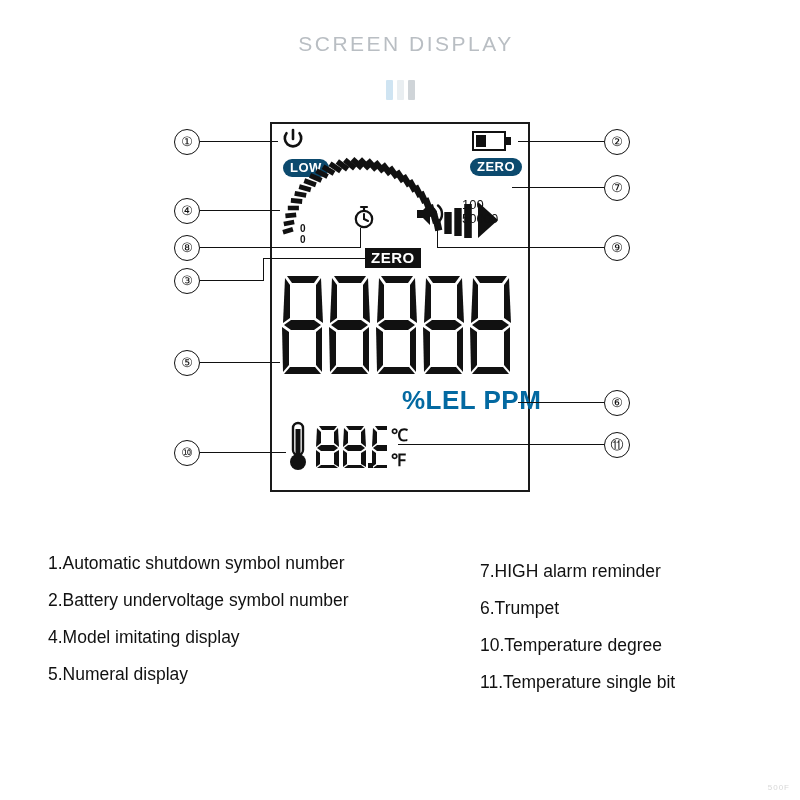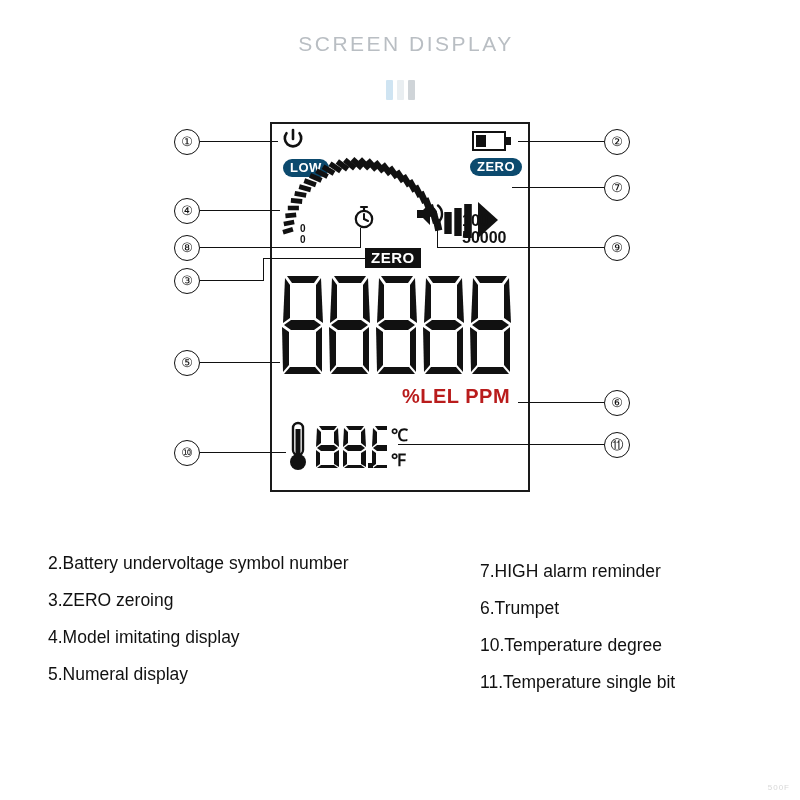--- a/index.html
+++ b/index.html
@@ -132,23 +132,23 @@
   .speaker-icon {
     position: absolute;
     left: 415px;
     top: 200px;
     width: 30px;
     height: 28px;
   }
   .scale-labels {
     position: absolute;
     left: 462px;
-    top: 213px;
-    font-size: 16px;
-    font-weight: bold;
+    top: 198px;
+    font-size: 13px;
+    font-weight: normal;
     line-height: 1.05;
     color: #111;
   }
   .arc-zero {
     position: absolute;
     left: 300px;
     top: 224px;
     font-size: 10px;
     font-weight: bold;
     line-height: 1.05;
@@ -177,24 +177,24 @@
     top: 274px;
     display: flex;
     gap: 4px;
   }
 
   
   .unit {
     position: absolute;
     left: 402px;
     top: 385px;
-    font-size: 20px;
+    font-size: 26px;
     font-weight: bold;
     letter-spacing: 0.5px;
-    color: #b91c1c;
+    color: #0369a1;
   }
 
   
   .thermo-icon {
     position: absolute;
     left: 287px;
     top: 421px;
     width: 22px;
     height: 52px;
   }
@@ -504,22 +504,22 @@
 <div class="lead lead-h" style="left:518px; top:402px; width:86px;"></div>
 
 <div class="callout" style="left:174px; top:440px;">⑩</div>
 <div class="lead lead-h" style="left:200px; top:452px; width:86px;"></div>
 
 <div class="callout" style="left:604px; top:432px;">⑪</div>
 <div class="lead lead-h" style="left:398px; top:444px; width:206px;"></div>
 
 <div class="legend">
   <div class="legend-col legend-left">
+    <div class="legend-item">1.Automatic shutdown symbol number</div>
     <div class="legend-item">2.Battery undervoltage symbol number</div>
-    <div class="legend-item">3.ZERO zeroing</div>
     <div class="legend-item">4.Model imitating display</div>
     <div class="legend-item">5.Numeral display</div>
   </div>
   <div class="legend-col legend-right">
     <div class="legend-item">7.HIGH alarm reminder</div>
     <div class="legend-item">6.Trumpet</div>
     <div class="legend-item">10.Temperature degree</div>
     <div class="legend-item">11.Temperature single bit</div>
   </div>
 </div>

